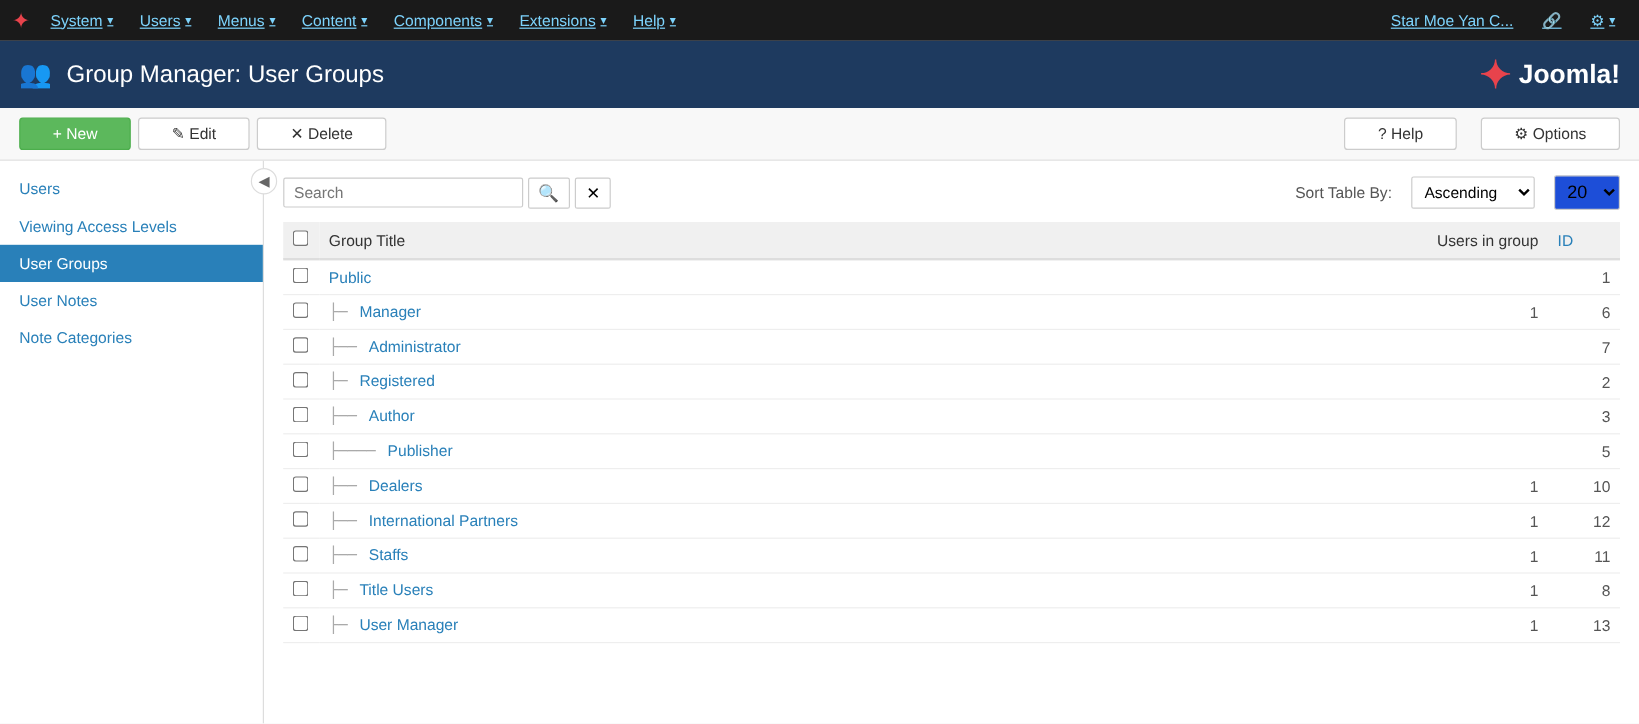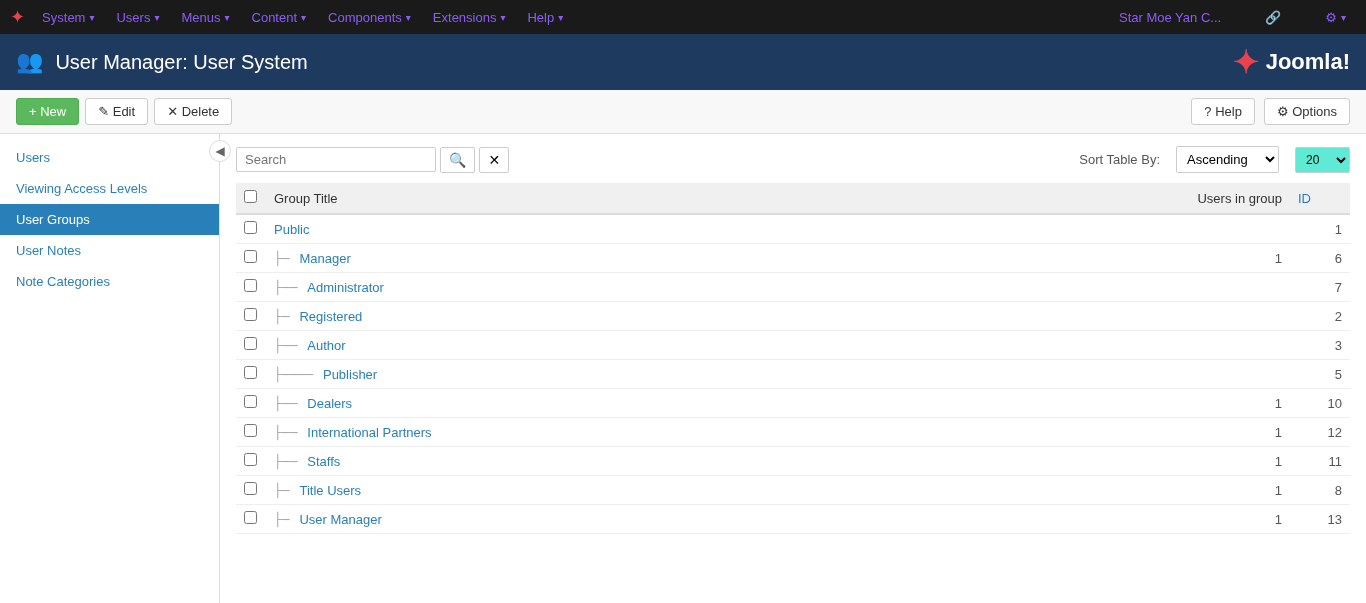--- a/index.html
+++ b/index.html
@@ -10,29 +10,30 @@
       background: #1a1a1a;
       color: #ccc;
       display: flex;
       align-items: center;
       justify-content: space-between;
       padding: 0 10px;
       height: 34px;
       font-size: 13px;
     }
     .top-navbar-left { display: flex; align-items: center; gap: 2px; }
-    .top-navbar-right { display: flex; align-items: center; gap: 24px; }
+    .top-navbar-right { display: flex; align-items: center; gap: 4px; }
     .nav-item {
       padding: 6px 10px;
       cursor: pointer;
-      color: #8b5cf6;
+      color: #7dd3fc;
       display: flex;
       align-items: center;
       gap: 4px;
       white-space: nowrap;
+      text-decoration: underline;
     }
     .joomla-icon-nav {
       color: #e8434c;
       font-size: 18px;
       margin-right: 5px;
     }
     .caret { font-size: 10px; }
 
     
     .header-bar {
@@ -65,40 +66,40 @@
     
     .toolbar {
       background: #f8f8f8;
       border-bottom: 1px solid #ddd;
       display: flex;
       align-items: center;
       padding: 8px 16px;
       gap: 6px;
     }
     .btn {
-      padding: 5px 12px;
+      padding: 5px 27px;
       border: 1px solid #ccc;
       border-radius: 3px;
       cursor: pointer;
       font-size: 13px;
       display: inline-flex;
       align-items: center;
       gap: 5px;
       background: #fff;
       color: #333;
     }
     .btn-success {
       background: #5cb85c;
       border-color: #4cae4c;
       color: #fff;
     }
     .btn-toolbar-right {
       margin-left: auto;
       display: flex;
-      gap: 9px;
+      gap: 20px;
     }
 
     
     .main-layout {
       display: flex;
       height: calc(603px - 34px - 56px - 44px);
       min-height: 420px;
     }
 
     
@@ -169,23 +170,23 @@
       border: 1px solid #ccc;
       border-radius: 2px;
       font-size: 13px;
       cursor: pointer;
       background: #fff;
     }
     .per-page-select {
       padding: 4px 6px;
       border: 1px solid #ccc;
       border-radius: 2px;
-      font-size: 12px;
-      cursor: pointer;
-      background: #5eead4;
+      font-size: 15px;
+      cursor: pointer;
+      background: #1d4ed8;
       width: 55px;
     }
     .search-btn {
       padding: 4px 8px;
       border: 1px solid #ccc;
       background: #fff;
       cursor: pointer;
       border-radius: 2px;
       font-size: 14px;
     }
@@ -239,21 +240,21 @@
   <div class="top-navbar-right">
     <span class="nav-item">Star Moe Yan C...</span>
     <span class="nav-item">🔗</span>
     <span class="nav-item">⚙ <span class="caret">▾</span></span>
   </div>
 </div>
 
 <div class="header-bar">
   <div class="header-title">
     <span class="icon">👥</span>
-    <span>User Manager: User System</span>
+    <span>Group Manager: User Groups</span>
   </div>
   <div class="joomla-logo">
     <span class="j-icon">✦</span>
     <span>Joomla!</span>
   </div>
 </div>
 
 <div class="toolbar">
   <button class="btn btn-success">+ New</button>
   <button class="btn">✎ Edit</button>

